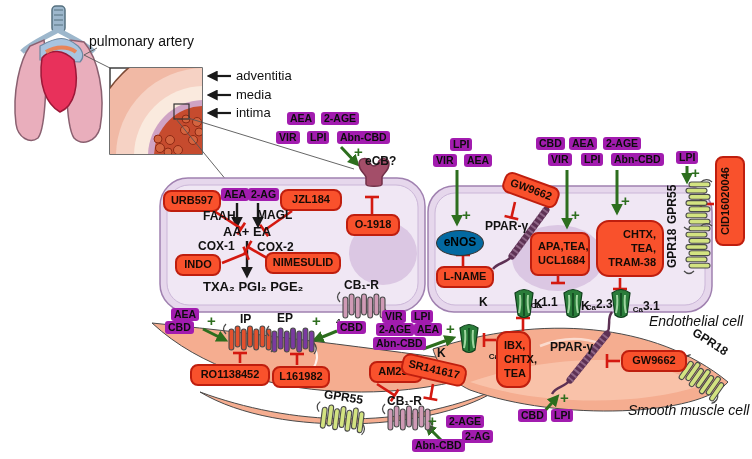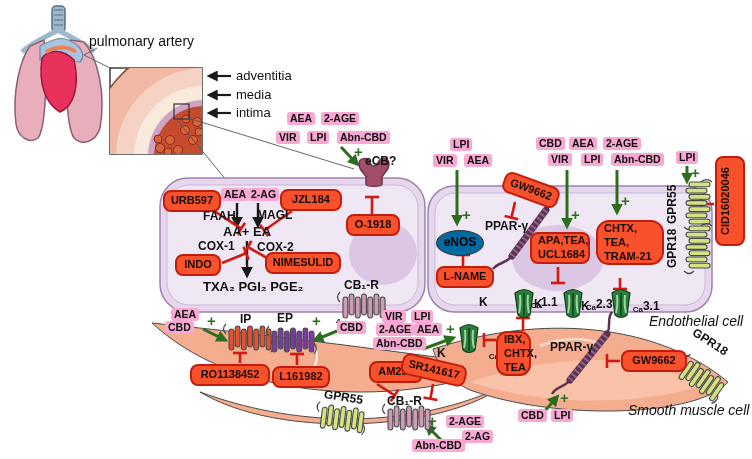--- a/index.html
+++ b/index.html
@@ -2,26 +2,26 @@
 <html><head>
 <meta charset="utf-8">
 <style>
   html,body{margin:0;padding:0;background:#fff;}
   #fig{position:relative;width:752px;height:459px;background:#fff;overflow:hidden;
        font-family:"Liberation Sans",sans-serif;}
   #shapes{position:absolute;left:0;top:0;}
   .lbl{position:absolute;font-weight:bold;color:#111;font-size:12px;white-space:nowrap;line-height:1.05;}
   .plain{position:absolute;color:#111;font-size:13px;white-space:nowrap;}
   .it{font-style:italic;font-size:14px;}
-  .chip{position:absolute;background:#f9a8d4;color:#0c0c0c;font-weight:bold;font-size:10.5px;
+  .chip{position:absolute;background:#a21caf;color:#0c0c0c;font-weight:bold;font-size:10.5px;
         padding:0px 3px;border-radius:3px;white-space:nowrap;line-height:1.25;}
   .rbox{position:absolute;background:#f9512c;border:2px solid #bf1e0e;border-radius:8px;
         color:#160b06;font-weight:bold;font-size:11px;text-align:center;
         padding:2px 4px;white-space:nowrap;line-height:1.25;box-sizing:border-box;}
-  .rbox.multi{white-space:normal;text-align:left;padding:0 6px;}
+  .rbox.multi{white-space:normal;text-align:right;padding:6px 6px;}
   .plus{position:absolute;color:#2d6e1e;font-weight:bold;font-size:15px;line-height:1;}
   .ksub{font-size:8px;vertical-align:-2px;font-weight:bold;margin-left:43px;}
   .vert{writing-mode:vertical-rl;transform:rotate(180deg);white-space:nowrap;}
   .rot{transform-origin:0 0;}
 </style>
 </head>
 <body>
 
 <div id="fig">
 
@@ -301,21 +301,21 @@
 <div class="chip" style="left:611px;top:153px;">Abn-CBD</div>
 <div class="plus" style="left:571px;top:207px;">+</div>
 <div class="plus" style="left:621px;top:193px;">+</div>
 <div class="rbox multi" style="left:530px;top:232px;width:60px;">
   <div>APA,TEA,</div>
   <div>UCL1684</div>
 </div>
 <div class="rbox multi" style="left:596px;top:220px;width:68px;border-radius:13px;">
   <div>CHTX,</div>
   <div>TEA,</div>
-  <div>TRAM-21</div>
+  <div>TRAM-38</div>
 </div>
 <div class="lbl" style="left:479px;top:296px;"><span>K</span><span class="ksub">Ca</span><span>1.1</span></div>
 <div class="lbl" style="left:534px;top:298px;"><span>K</span><span class="ksub">Ca</span><span>2.3</span></div>
 <div class="lbl" style="left:581px;top:300px;"><span>K</span><span class="ksub">Ca</span><span>3.1</span></div>
 <div class="chip" style="left:676px;top:151px;">LPI</div>
 <div class="plus" style="left:691px;top:165px;">+</div>
 <div class="lbl rot" style="left:666px;top:224px;transform:rotate(-90deg);">GPR55</div>
 <div class="lbl rot" style="left:666px;top:268px;transform:rotate(-90deg);">GPR18</div>
 <div class="rbox vert" style="left:715px;top:156px;width:30px;height:90px;padding:4px 2px;">CID16020046</div>
 

